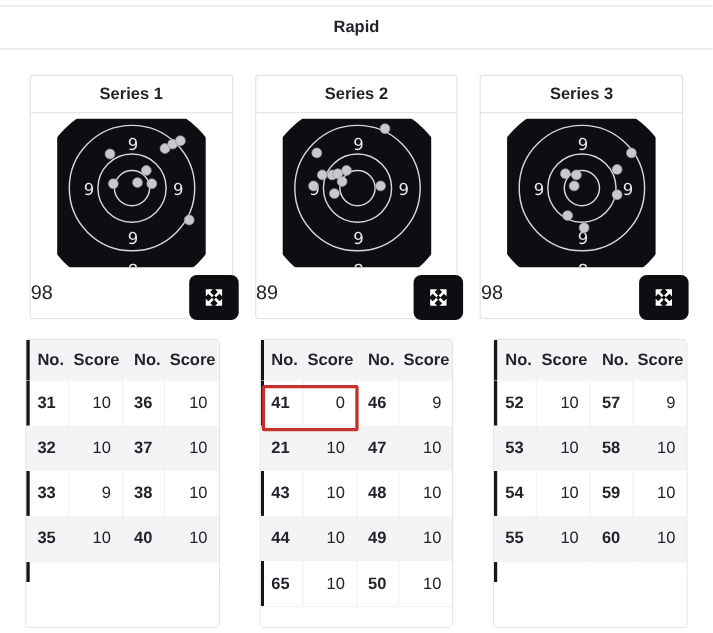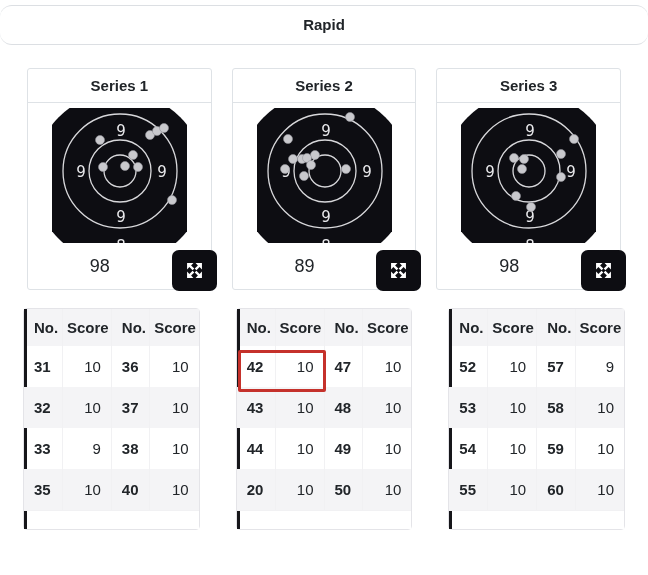--- a/index.html
+++ b/index.html
@@ -4,33 +4,33 @@
 <style>
   html,body{margin:0;padding:0;}
   body{
     width:648px;height:575px;overflow:hidden;background:#ffffff;
     font-family:"Liberation Sans","DejaVu Sans",sans-serif;color:#212529;
     position:relative;
   }
   
   .top-header{
     margin-top:5px;border-top:1px solid #dcdfe3;border-bottom:1px solid #dcdfe3;
-    text-align:center;font-weight:700;font-size:15px;padding:10px 0 11px 0;border-radius:12px;
+    text-align:center;font-weight:700;font-size:15px;padding:10px 0 11px 0;
   }
   
   .cards{display:flex;gap:20px;padding:23px 27px 0 27px;}
   .card{flex:1;border:1px solid #dee2e6;border-radius:3px;background:#fff;min-width:0;}
   .card-title{
     text-align:center;font-weight:700;font-size:15px;padding:8px 0;
     border-bottom:1px solid #dee2e6;
   }
   .target-wrap{display:flex;justify-content:center;padding-top:5px;}
   svg.target{display:block;}
   .score-row{display:flex;align-items:center;height:46px;}
-  .total{flex:1;text-align:center;font-size:18px;line-height:1;}
+  .total{flex:1;font-size:18px;line-height:1;}
   .expand-btn{
     width:45px;height:41px;background:#0d0d12;border:none;border-radius:7px;
     display:flex;align-items:center;justify-content:center;cursor:pointer;
     margin-right:-6px;margin-bottom:-2px;align-self:flex-end;padding:0;
   }
   .expand-btn svg{display:block;}
   
   .rings{fill:none;stroke:#d8d8db;stroke-width:1.3px;}
   .ring-label{fill:#e9e9ec;font-size:15px;font-family:"DejaVu Sans",sans-serif;text-anchor:middle;}
   .shot{fill:#c9c9cd;stroke:#94949a;stroke-width:0.6px;}
@@ -264,39 +264,45 @@
       <thead>
         <tr>
           <th>No.</th>
           <th class="score-col">Score</th>
           <th>No.</th>
           <th class="score-col">Score</th>
         </tr>
       </thead>
       <tbody>
         <tr>
-          <td class="no">42</td>
+          <td class="no">41</td>
+          <td class="score">0</td>
+          <td class="no">46</td>
+          <td class="score">9</td>
+        </tr>
+        <tr>
+          <td class="no">21</td>
           <td class="score">10</td>
           <td class="no">47</td>
           <td class="score">10</td>
         </tr>
         <tr>
           <td class="no">43</td>
           <td class="score">10</td>
           <td class="no">48</td>
           <td class="score">10</td>
         </tr>
         <tr>
           <td class="no">44</td>
           <td class="score">10</td>
           <td class="no">49</td>
           <td class="score">10</td>
         </tr>
         <tr>
-          <td class="no">20</td>
+          <td class="no">65</td>
           <td class="score">10</td>
           <td class="no">50</td>
           <td class="score">10</td>
         </tr>
         <tr class="spacer-row">
             <td colspan="4"></td>
           </tr>
       </tbody>
     </table>
     <div class="hl-box"></div>

